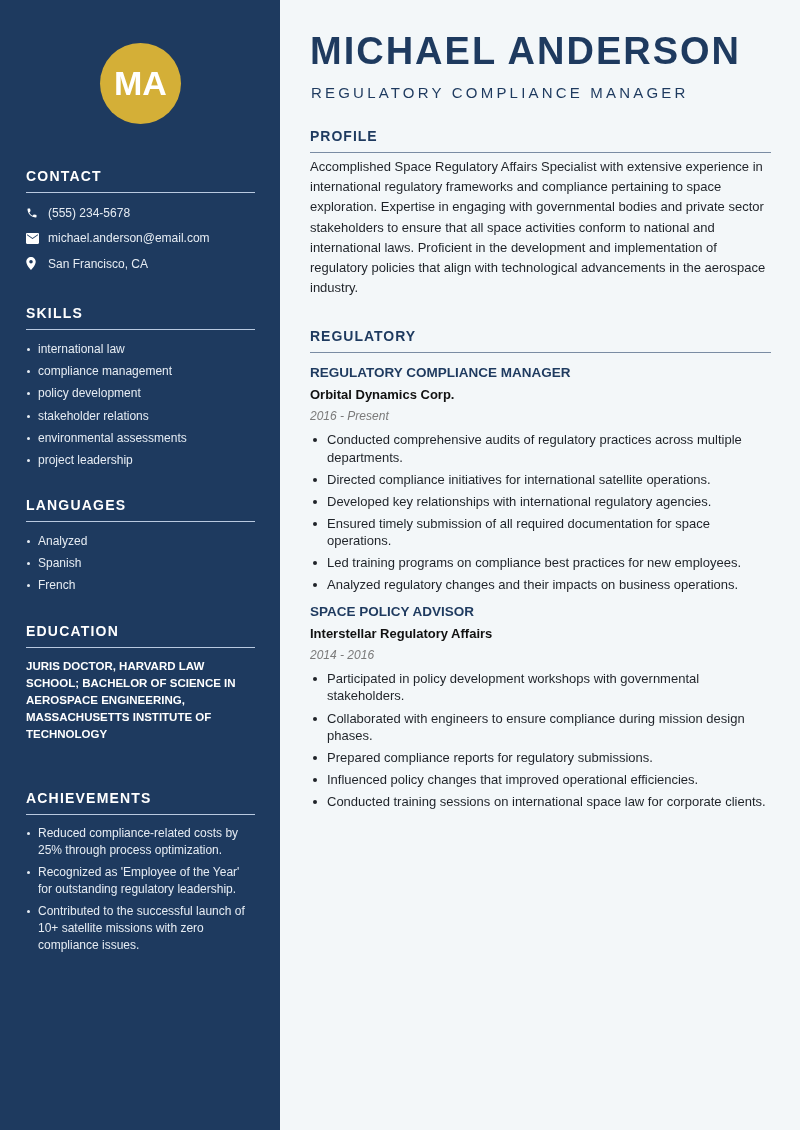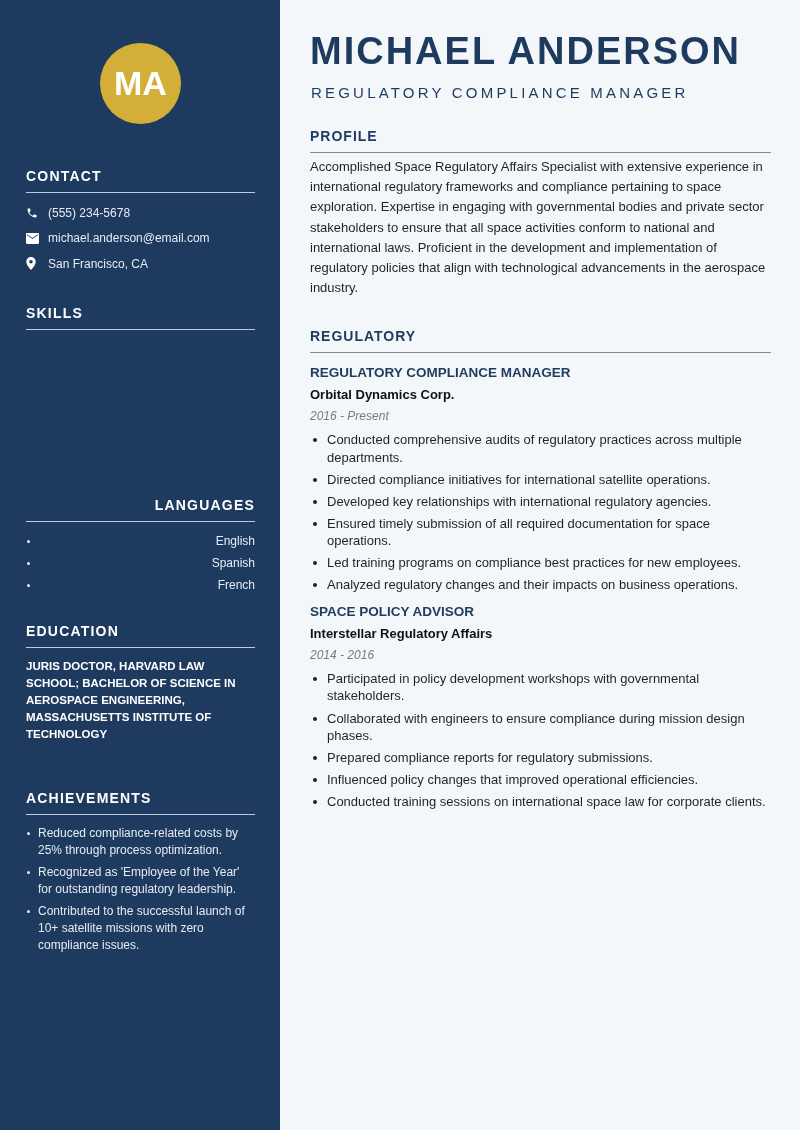--- a/index.html
+++ b/index.html
@@ -67,26 +67,34 @@
             <path fill="#ffffff" d="M8 0C3.6 0 0 3.6 0 8c0 6 8 14 8 14s8-8 8-14c0-4.4-3.6-8-8-8zm0 11a3 3 0 1 1 0-6 3 3 0 0 1 0 6z"></path>
           </svg>
       </span>
       <span>San Francisco, CA</span>
     </div>
   </div>
 </div>
 
 <div class="sb-section" style="top:305px;">
   <div class="sb-title">SKILLS</div>
+  <ul class="sb-list">
+    <li>international law</li>
+    <li>compliance management</li>
+    <li>policy development</li>
+    <li>stakeholder relations</li>
+    <li>environmental assessments</li>
+    <li>project leadership</li>
+  </ul>
 </div>
 
-<div class="sb-section" style="top:497px;text-align:right;">
+<div class="sb-section" style="top:497px;">
   <div class="sb-title">LANGUAGES</div>
   <ul class="sb-list">
-    <li>English</li>
+    <li>Analyzed</li>
     <li>Spanish</li>
     <li>French</li>
   </ul>
 </div>
 
 <div class="sb-section" style="top:623px;">
   <div class="sb-title">EDUCATION</div>
   <div class="edu-text">JURIS DOCTOR, HARVARD LAW SCHOOL; BACHELOR OF SCIENCE IN AEROSPACE ENGINEERING, MASSACHUSETTS INSTITUTE OF TECHNOLOGY</div>
 </div>
 

